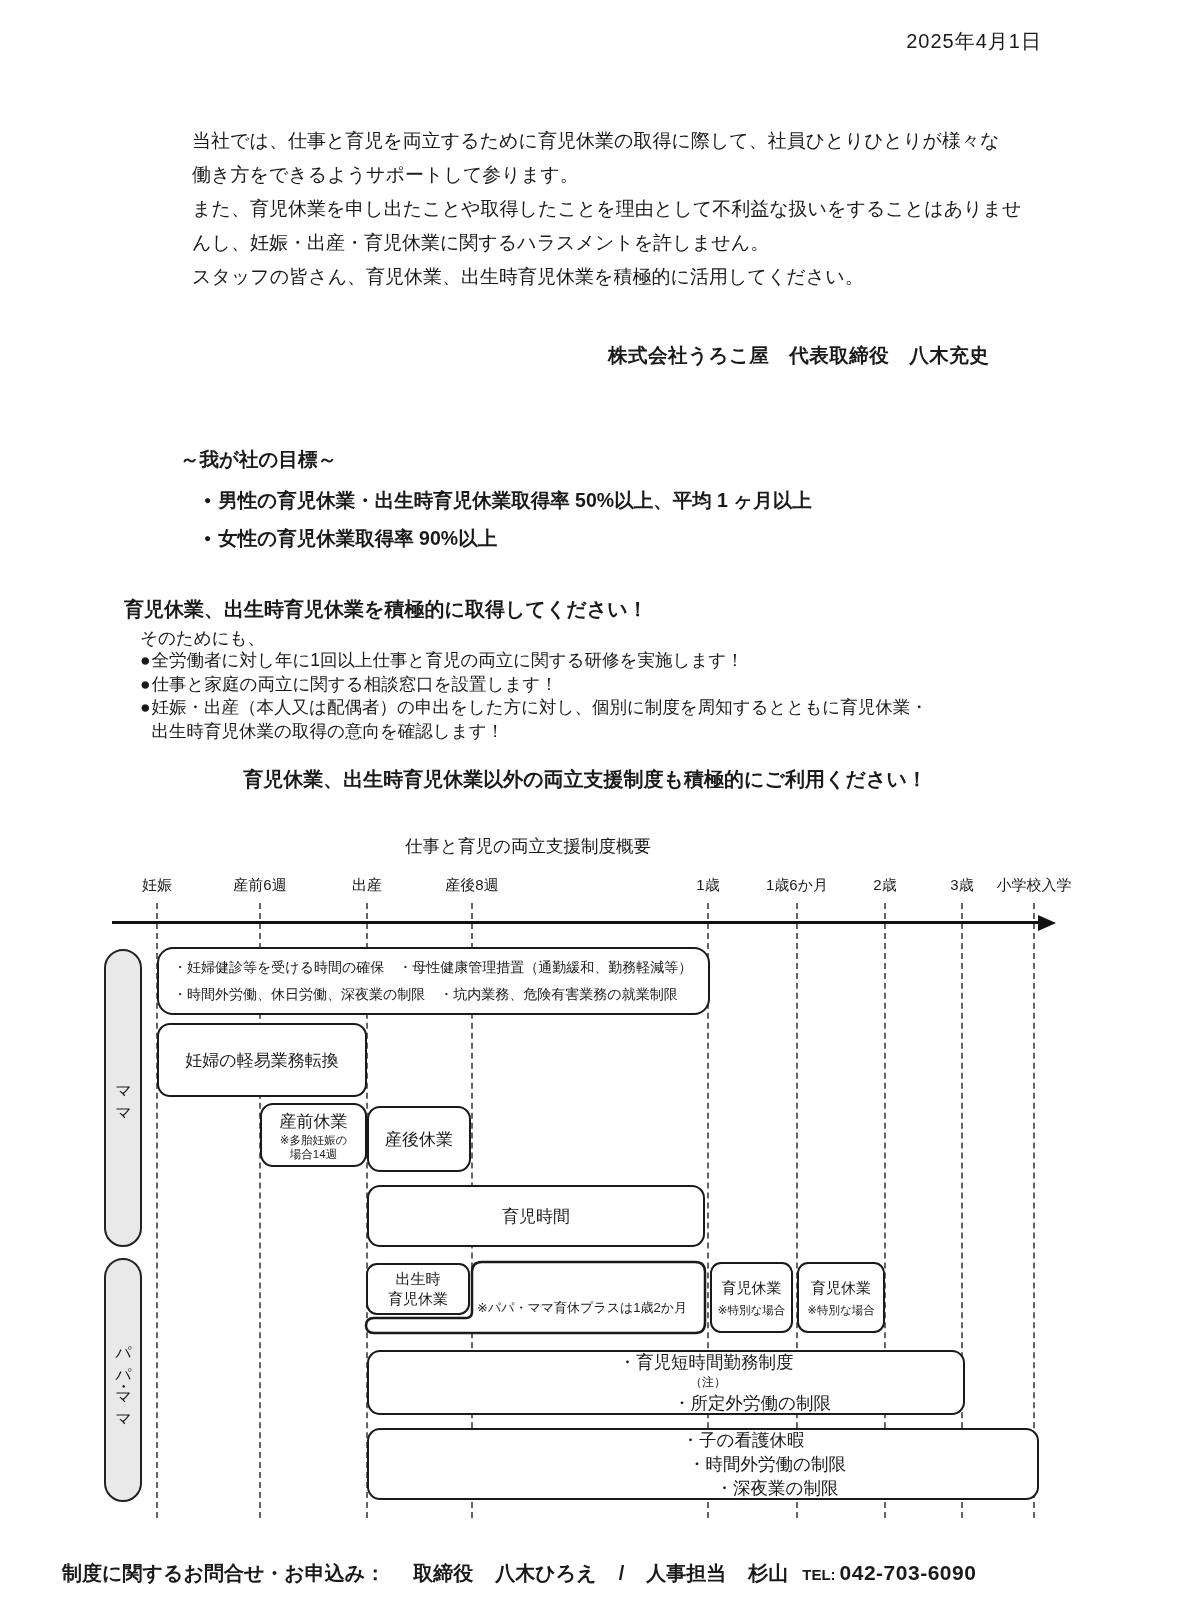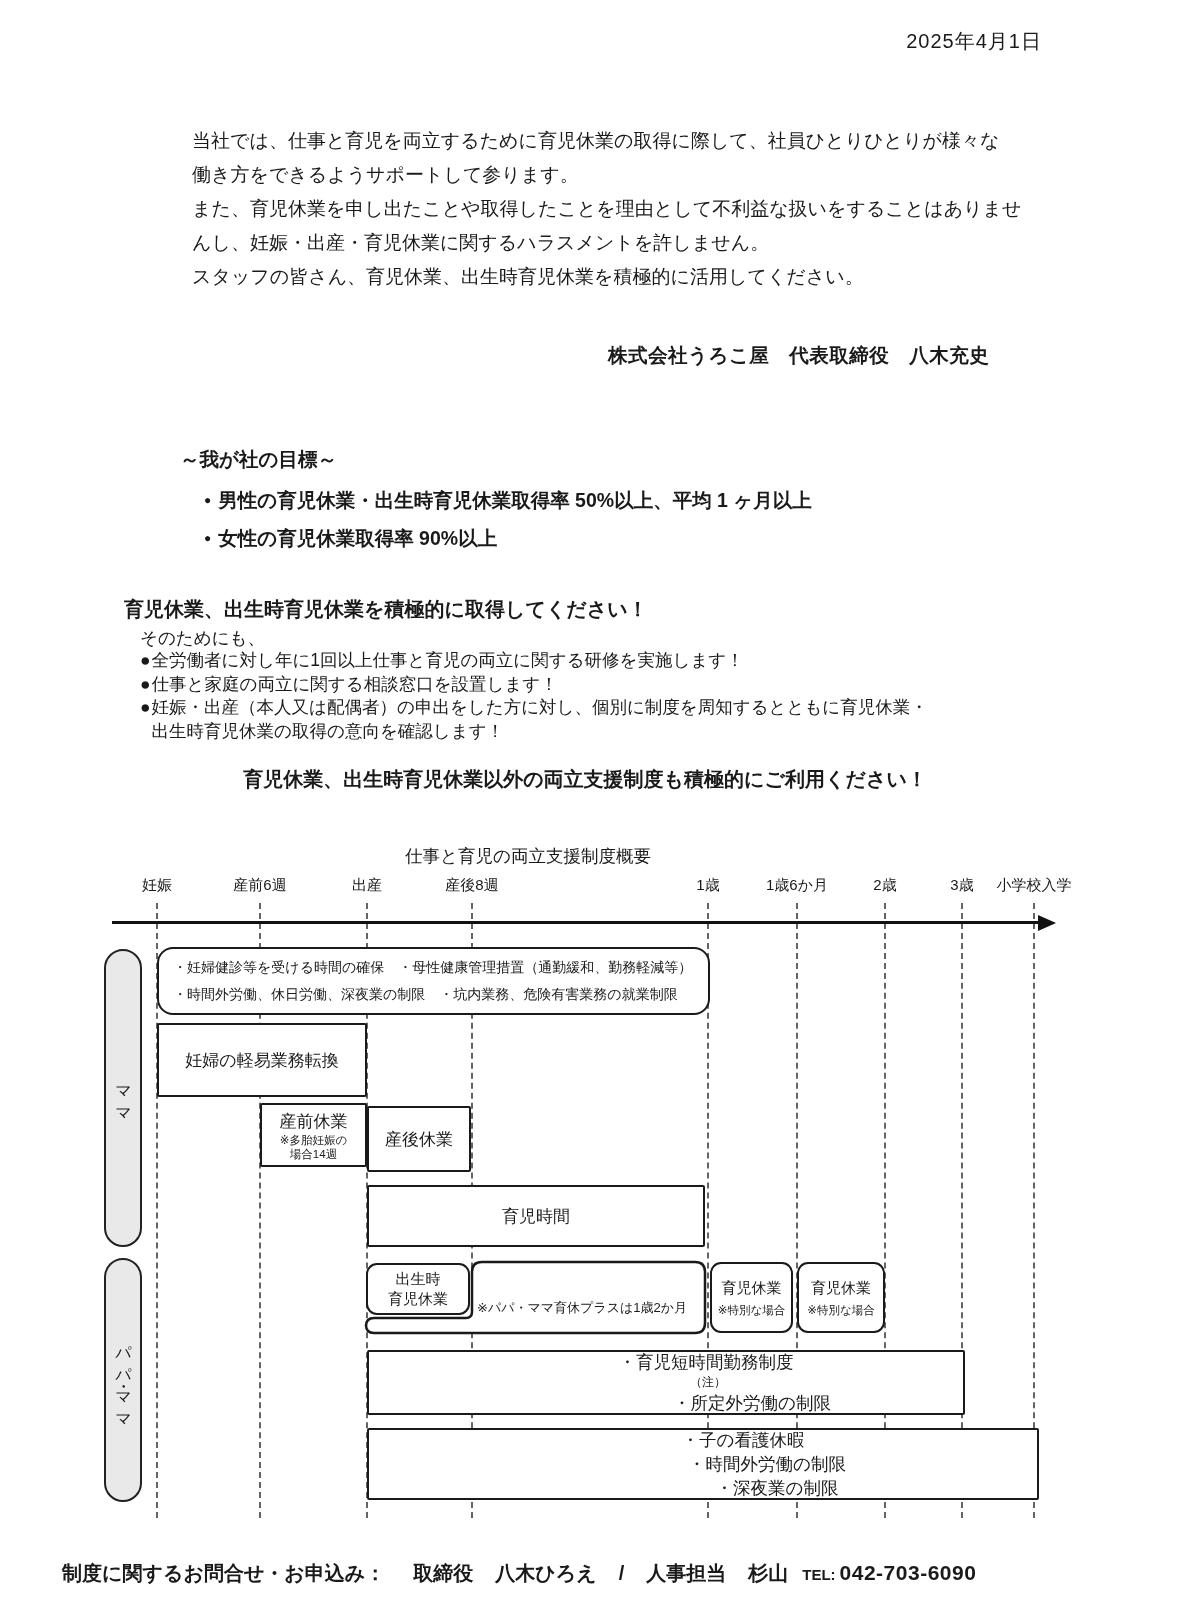--- a/index.html
+++ b/index.html
@@ -22,30 +22,30 @@
   .promote-list{left:140px;top:649px;font-size:17.5px;line-height:23.5px;}
   .p-bullet{display:flex;}
   .p-dot{margin-right:1px;}
   .support-heading{left:0;top:766px;width:1170px;text-align:center;font-size:20px;font-weight:bold;}
   .footer{left:62px;top:1560px;font-size:20px;font-weight:600;display:flex;align-items:baseline;white-space:pre;}
   .footer .gap-l{margin-left:28px;} .footer .gap-m{margin-left:22px;} .footer .gap-s{margin-left:14px;}
   .tel-label{font-size:15px;font-weight:700;margin-right:4px;}
   .tel-num{font-size:21px;font-weight:600;letter-spacing:0.5px;}
   
   #diagram{position:absolute;left:0;top:830px;width:1200px;height:690px;}
-  .dg-title{left:0;top:14px;width:1056px;text-align:center;font-size:17.5px;}
+  .dg-title{left:0;top:4px;width:1056px;text-align:center;font-size:17.5px;}
   .ms{position:absolute;top:46px;width:124px;text-align:center;font-size:15px;}
   .dash{position:absolute;top:73px;height:615px;width:0;border-left:2px dashed #4a4a4a;opacity:.85;}
   .axis-line{position:absolute;left:112px;top:91px;width:930px;height:3px;background:#111;}
   .axis-head{position:absolute;left:1038px;top:84.5px;width:0;height:0;
      border-left:18px solid #111;border-top:8px solid transparent;border-bottom:8px solid transparent;}
   .pill{position:absolute;left:104px;width:38px;background:#e9e9e9;border:2.5px solid #222;
      border-radius:20px;box-sizing:border-box;display:flex;align-items:center;justify-content:center;
      writing-mode:vertical-rl;font-size:16px;letter-spacing:4px;}
-  .box{position:absolute;background:#fff;border:2.5px solid #1a1a1a;border-radius:2px;
+  .box{position:absolute;background:#fff;border:2.5px solid #1a1a1a;border-radius:13px;
      box-sizing:border-box;display:flex;flex-direction:column;justify-content:center;}
   .center{align-items:center;text-align:center;}
   .t17{font-size:17px;} .t15{font-size:15px;} .t14{font-size:14px;justify-content:center;}
   .small-note{font-size:11.5px;line-height:14px;}
   .note-abs{position:absolute;left:477px;top:469px;font-size:13px;}
   .row-items{flex-direction:column;align-items:center;font-size:17.5px;}
   .paren-note{font-size:12px;margin-left:4px;}
 </style>
 </head>
 <body>

